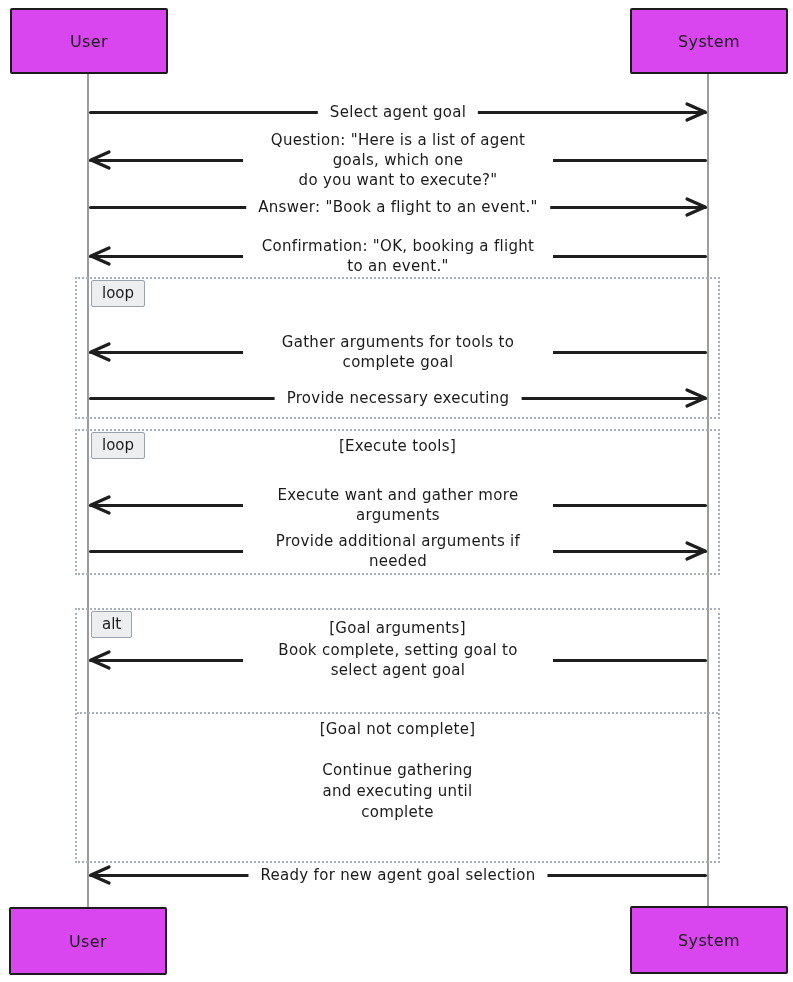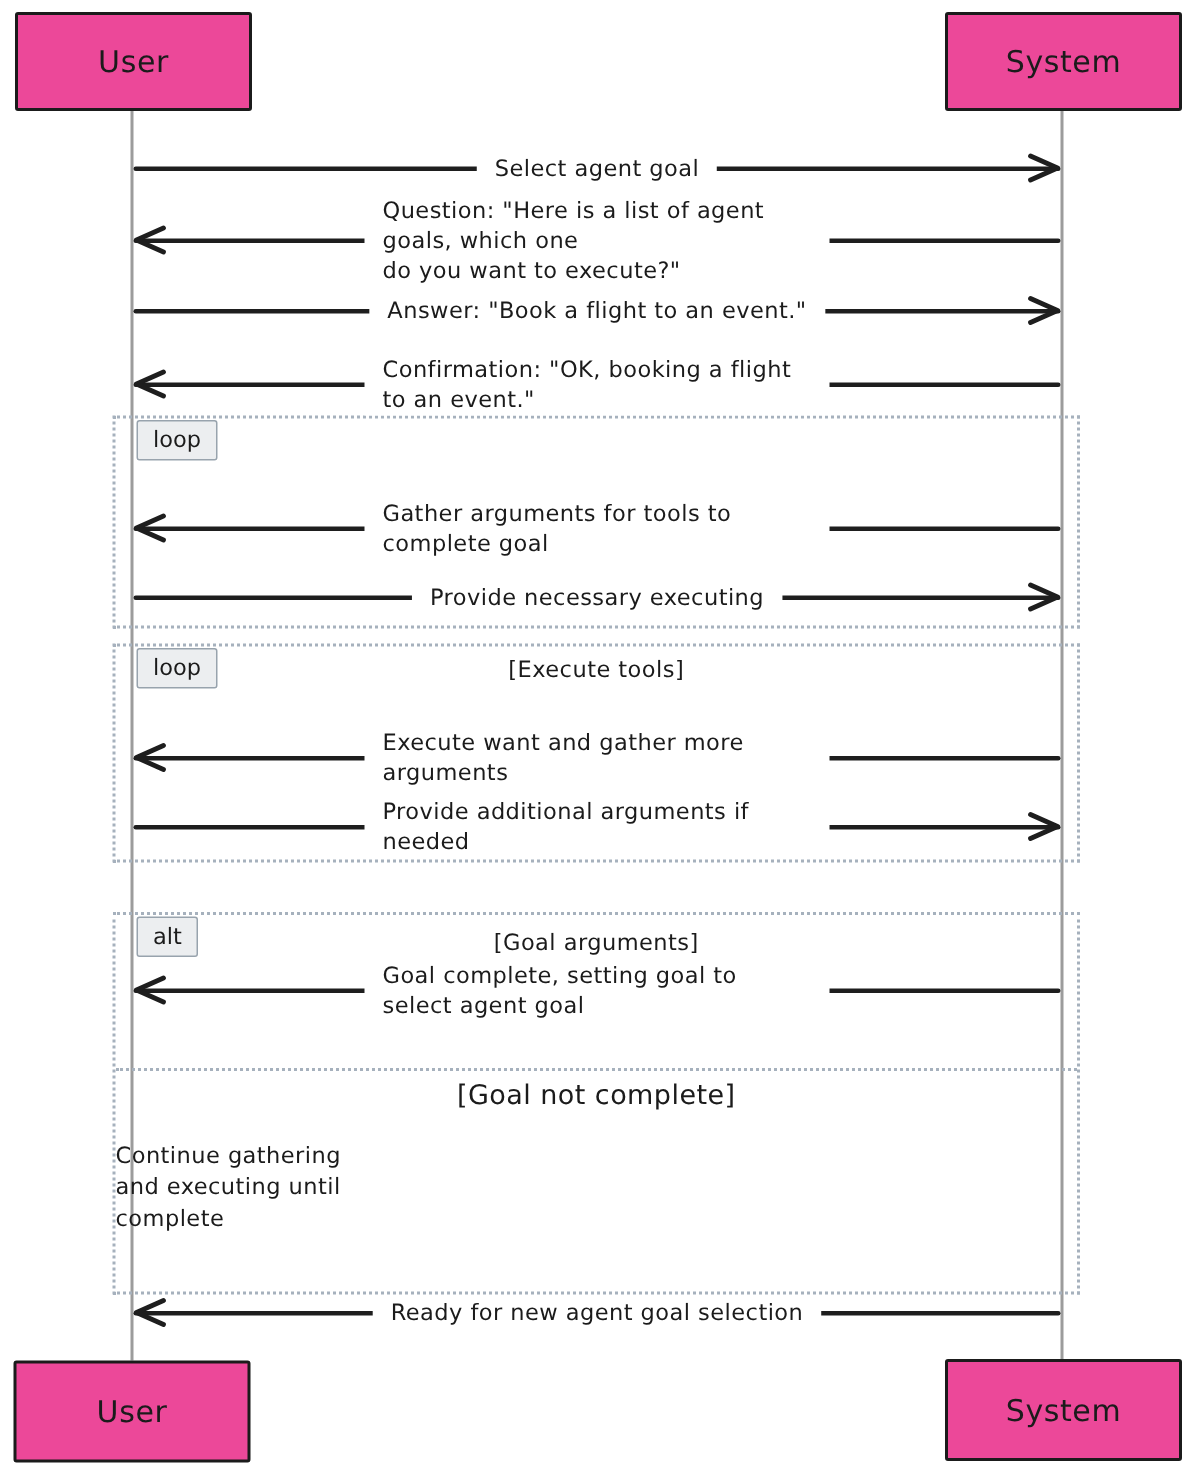--- a/index.html
+++ b/index.html
@@ -10,25 +10,25 @@
     position:relative;
     width:793px; height:982px;
     background:#ffffff;
     overflow:hidden;
   }
 
   
   .actor-box {
     position:absolute;
     width:158px; height:66px;
-    background:#ec4899;
+    background:#d946ef;
     border:2.5px solid #1b1b1b;
     border-radius:2px;
     display:flex; align-items:center; justify-content:center;
-    font-size:20px;
+    font-size:16px;
     letter-spacing:.4px;
     z-index:5;
   }
   .actor-user-top    { left:10px;  top:8px;   }
   .actor-system-top  { left:630px; top:8px;   }
   .actor-user-bot    { left:9px;   top:907px; height:68px; }
   .actor-system-bot  { left:630px; top:906px; height:68px; }
 
   
   .lifeline {
@@ -75,26 +75,27 @@
 
   .alt-divider {
     position:absolute;
     left:0; right:0; top:102px;
     border-top:2px dotted #a6b1bd;
   }
   .alt-else-title {
     position:absolute;
     left:0; right:0; top:110px;
     text-align:center;
-    font-size:18px;
+    font-size:15px;
     letter-spacing:.3px;
   }
   .alt-note {
     position:absolute;
     left:0; right:0; top:150px;
+    text-align:center;
     font-size:15px;
     line-height:21px;
     white-space:pre-line;
     letter-spacing:.3px;
   }
 
   
   .message {
     position:absolute;
     left:88px; width:620px; height:0;
@@ -108,20 +109,21 @@
     border-radius:2px;
   }
   .msg-label {
     position:absolute;
     left:50%; top:0;
     transform:translate(-50%,-50%);
     background:#ffffff;
     padding:1px 12px;
     font-size:15px;
     line-height:20px;
+    text-align:center;
     white-space:pre-line;
     letter-spacing:.3px;
   }
   .arrowhead {
     position:absolute;
     top:-11px;
     width:28px; height:22px;
   }
   .arrowhead.right { right:-1px; }
   .arrowhead.left  { left:-1px;  }
@@ -235,21 +237,21 @@
         <path d="M6 3 L24 11 L6 19"></path>
       </svg>
     <div class="msg-label">Provide additional arguments if needed</div>
   </div>
 
   <div class="message m8">
     <div class="msg-line"></div>
     <svg class="arrowhead left" viewBox="0 0 28 22">
         <path d="M22 3 L4 11 L22 19"></path>
       </svg>
-    <div class="msg-label">Goal complete, setting goal to select agent goal</div>
+    <div class="msg-label">Book complete, setting goal to select agent goal</div>
   </div>
 
   <div class="message m9">
     <div class="msg-line"></div>
     <svg class="arrowhead left" viewBox="0 0 28 22">
         <path d="M22 3 L4 11 L22 19"></path>
       </svg>
     <div class="msg-label">Ready for new agent goal selection</div>
   </div>
 

